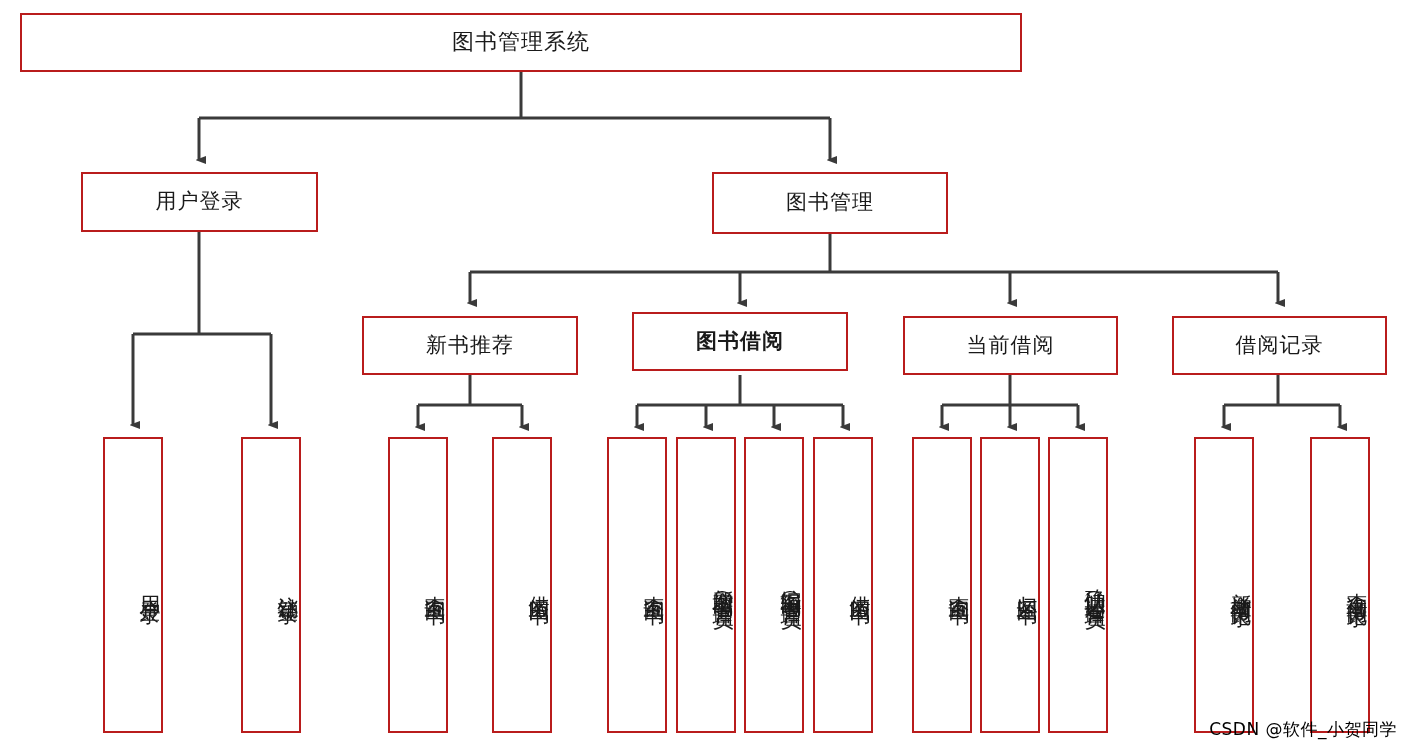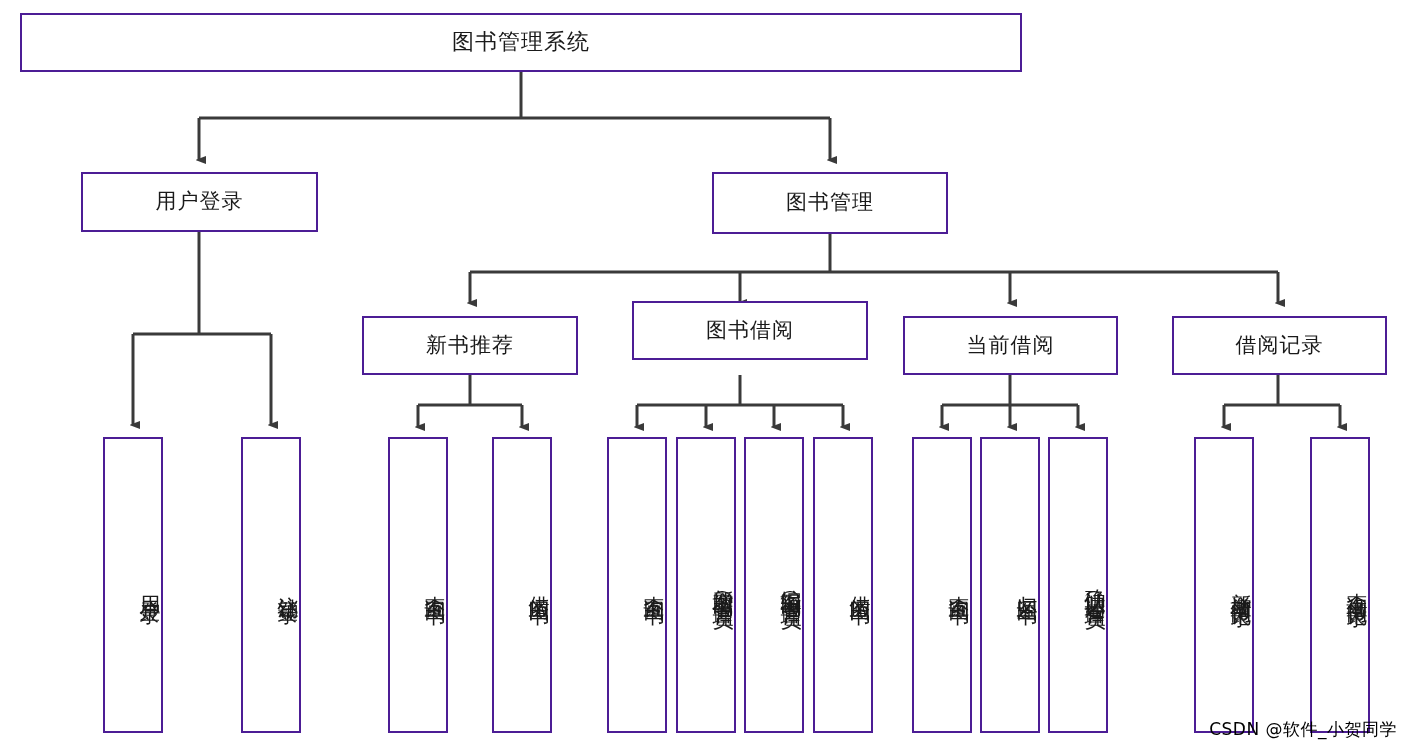--- a/index.html
+++ b/index.html
@@ -23,21 +23,21 @@
     left: 0;
     top: 0;
     width: 1405px;
     height: 747px;
     pointer-events: none;
   }
   .node {
     position: absolute;
     box-sizing: border-box;
     background: #ffffff;
-    border: 2px solid #4c1d95;
+    border: 2px solid #b91c1c;
     display: flex;
     align-items: center;
     justify-content: center;
     color: #1a1a1a;
   }
   .node.horiz {
     font-size: 21px;
     letter-spacing: 1px;
     line-height: 1.2;
   }
@@ -134,21 +134,21 @@
   <div class="node horiz" style="left:81px; top:172px; width:237px; height:60px;">
     <span>用户登录</span>
   </div>
   <div class="node horiz" style="left:712px; top:172px; width:236px; height:62px;">
     <span>图书管理</span>
   </div>
 
   <div class="node horiz" style="left:362px; top:316px; width:216px; height:59px;">
     <span>新书推荐</span>
   </div>
-  <div class="node horiz" style="left:632px; top:301px; width:236px; height:59px;">
+  <div class="node horiz" style="left:632px; top:312px; width:216px; height:59px;font-weight:bold;">
     <span>图书借阅</span>
   </div>
   <div class="node horiz" style="left:903px; top:316px; width:215px; height:59px;">
     <span>当前借阅</span>
   </div>
   <div class="node horiz" style="left:1172px; top:316px; width:215px; height:59px;">
     <span>借阅记录</span>
   </div>
 
   <div class="node vert" style="left:103px; top:437px; width:60px; height:296px;">

